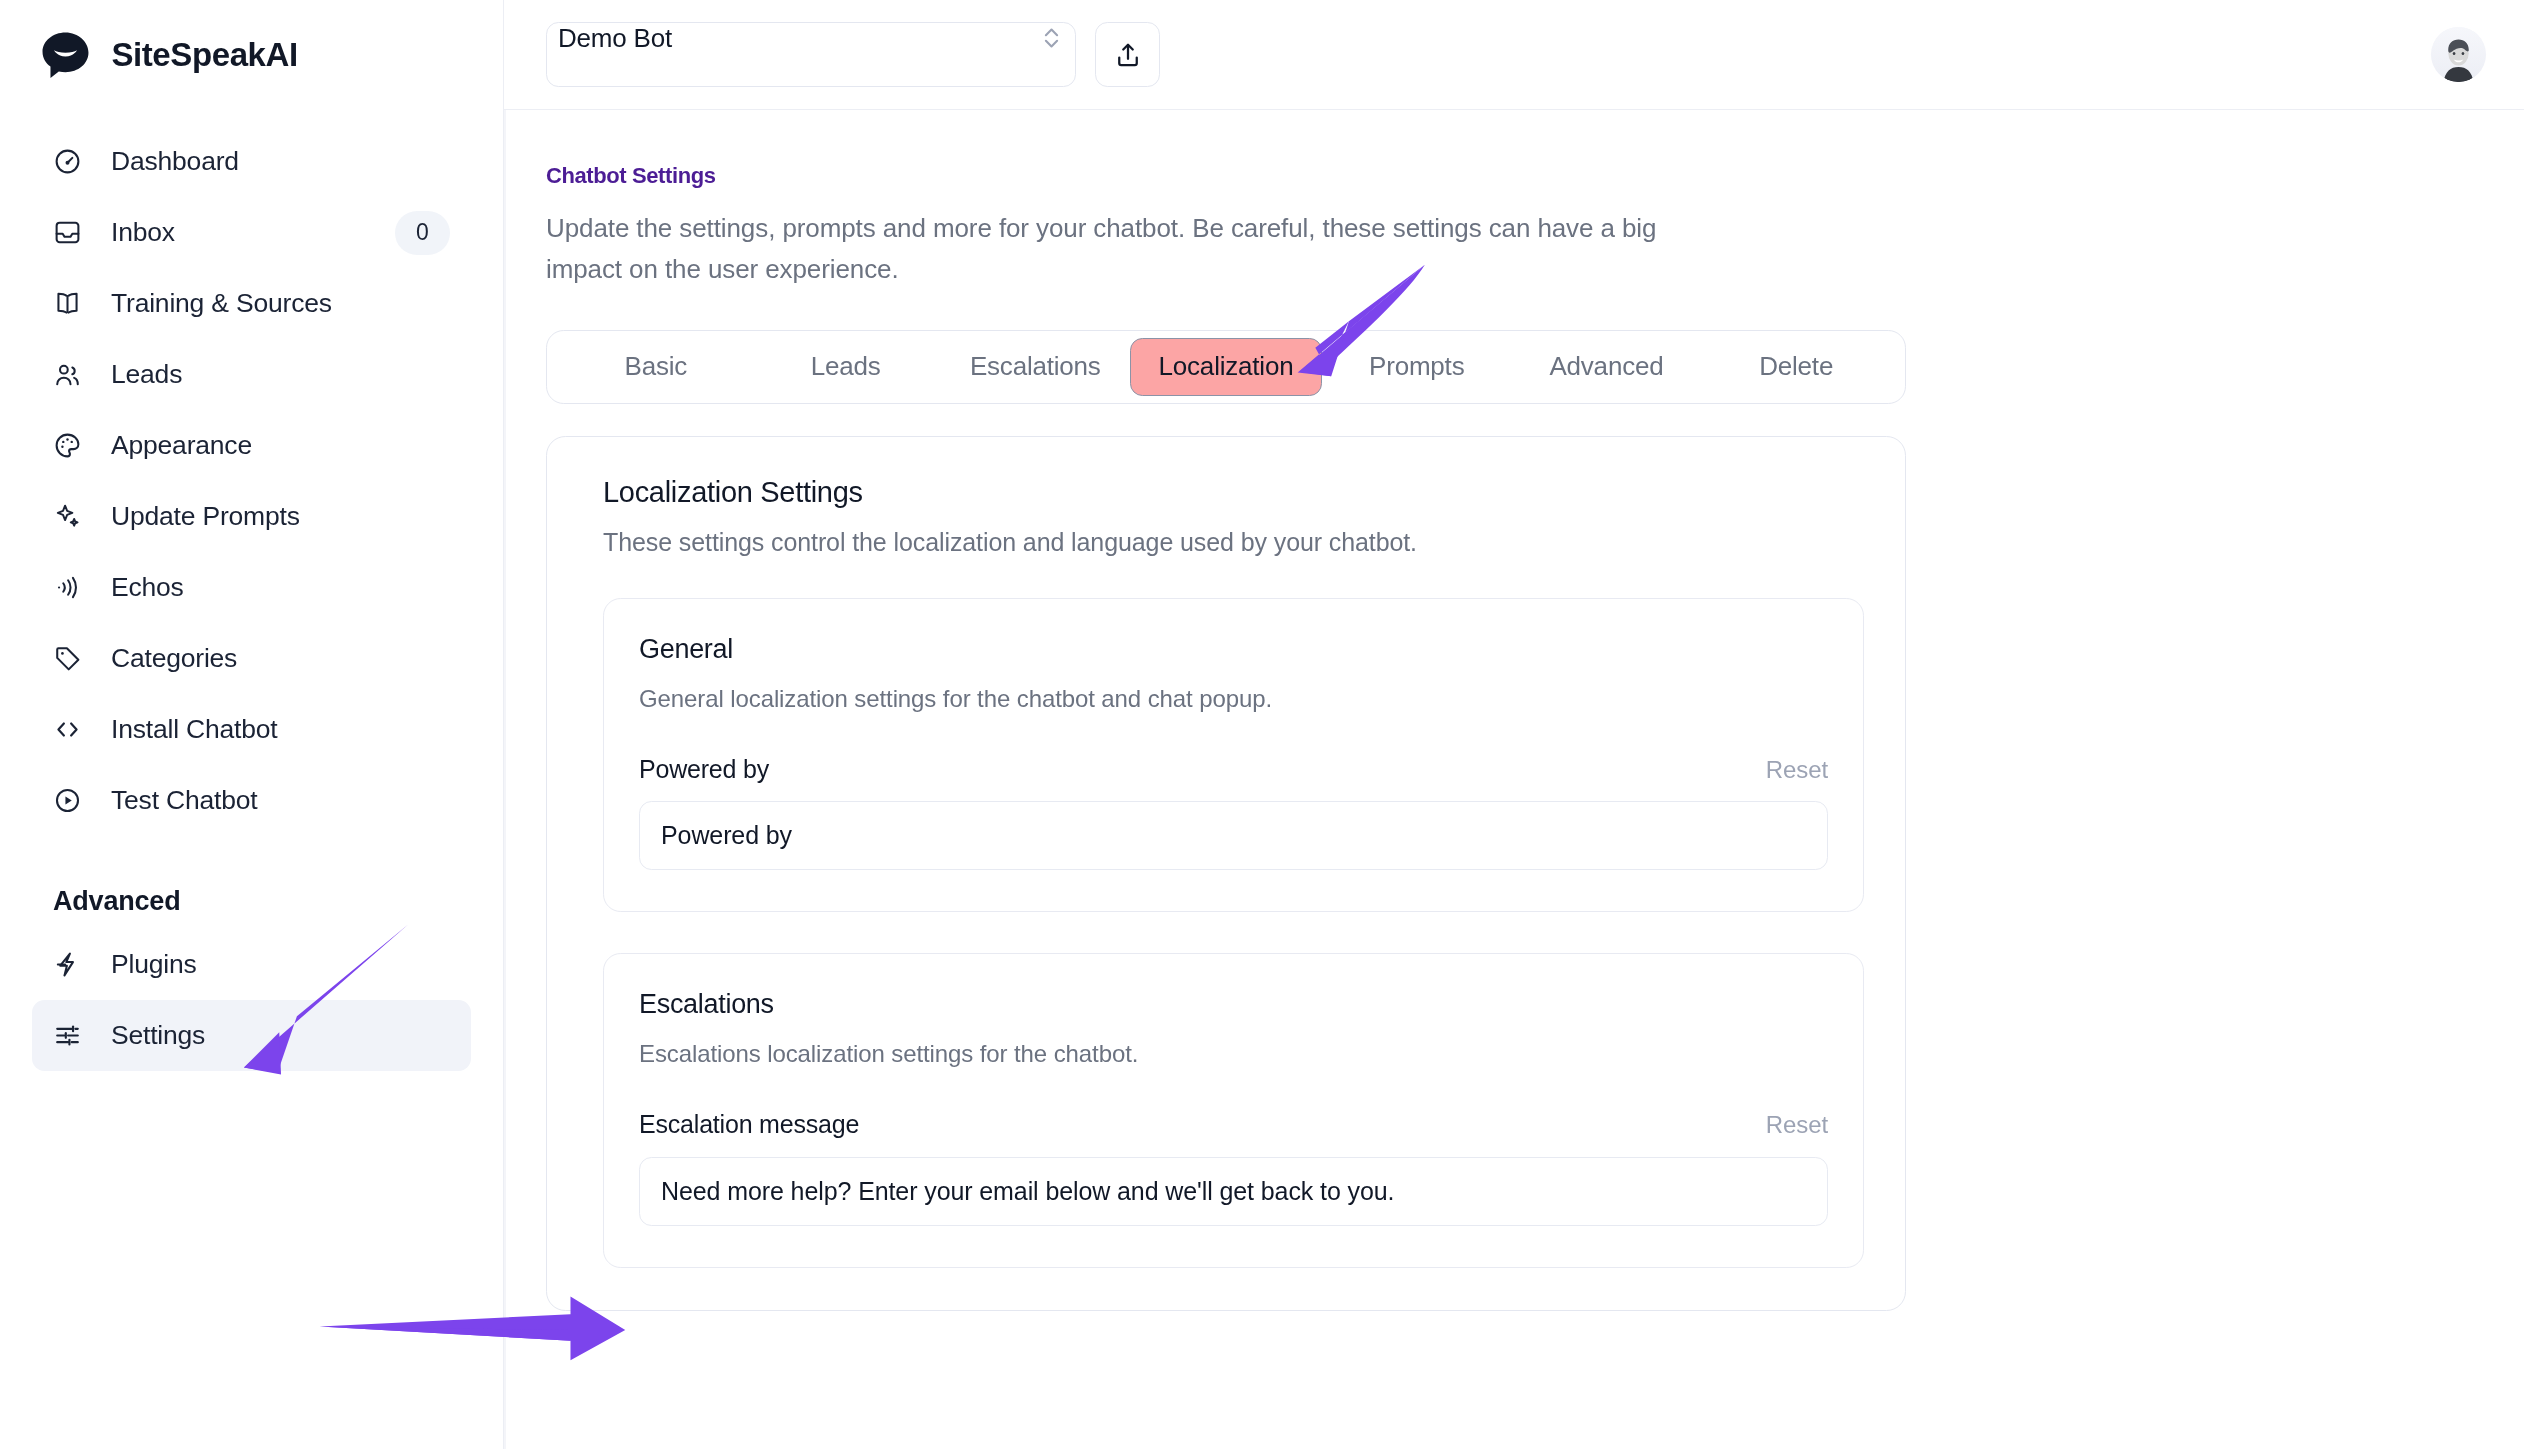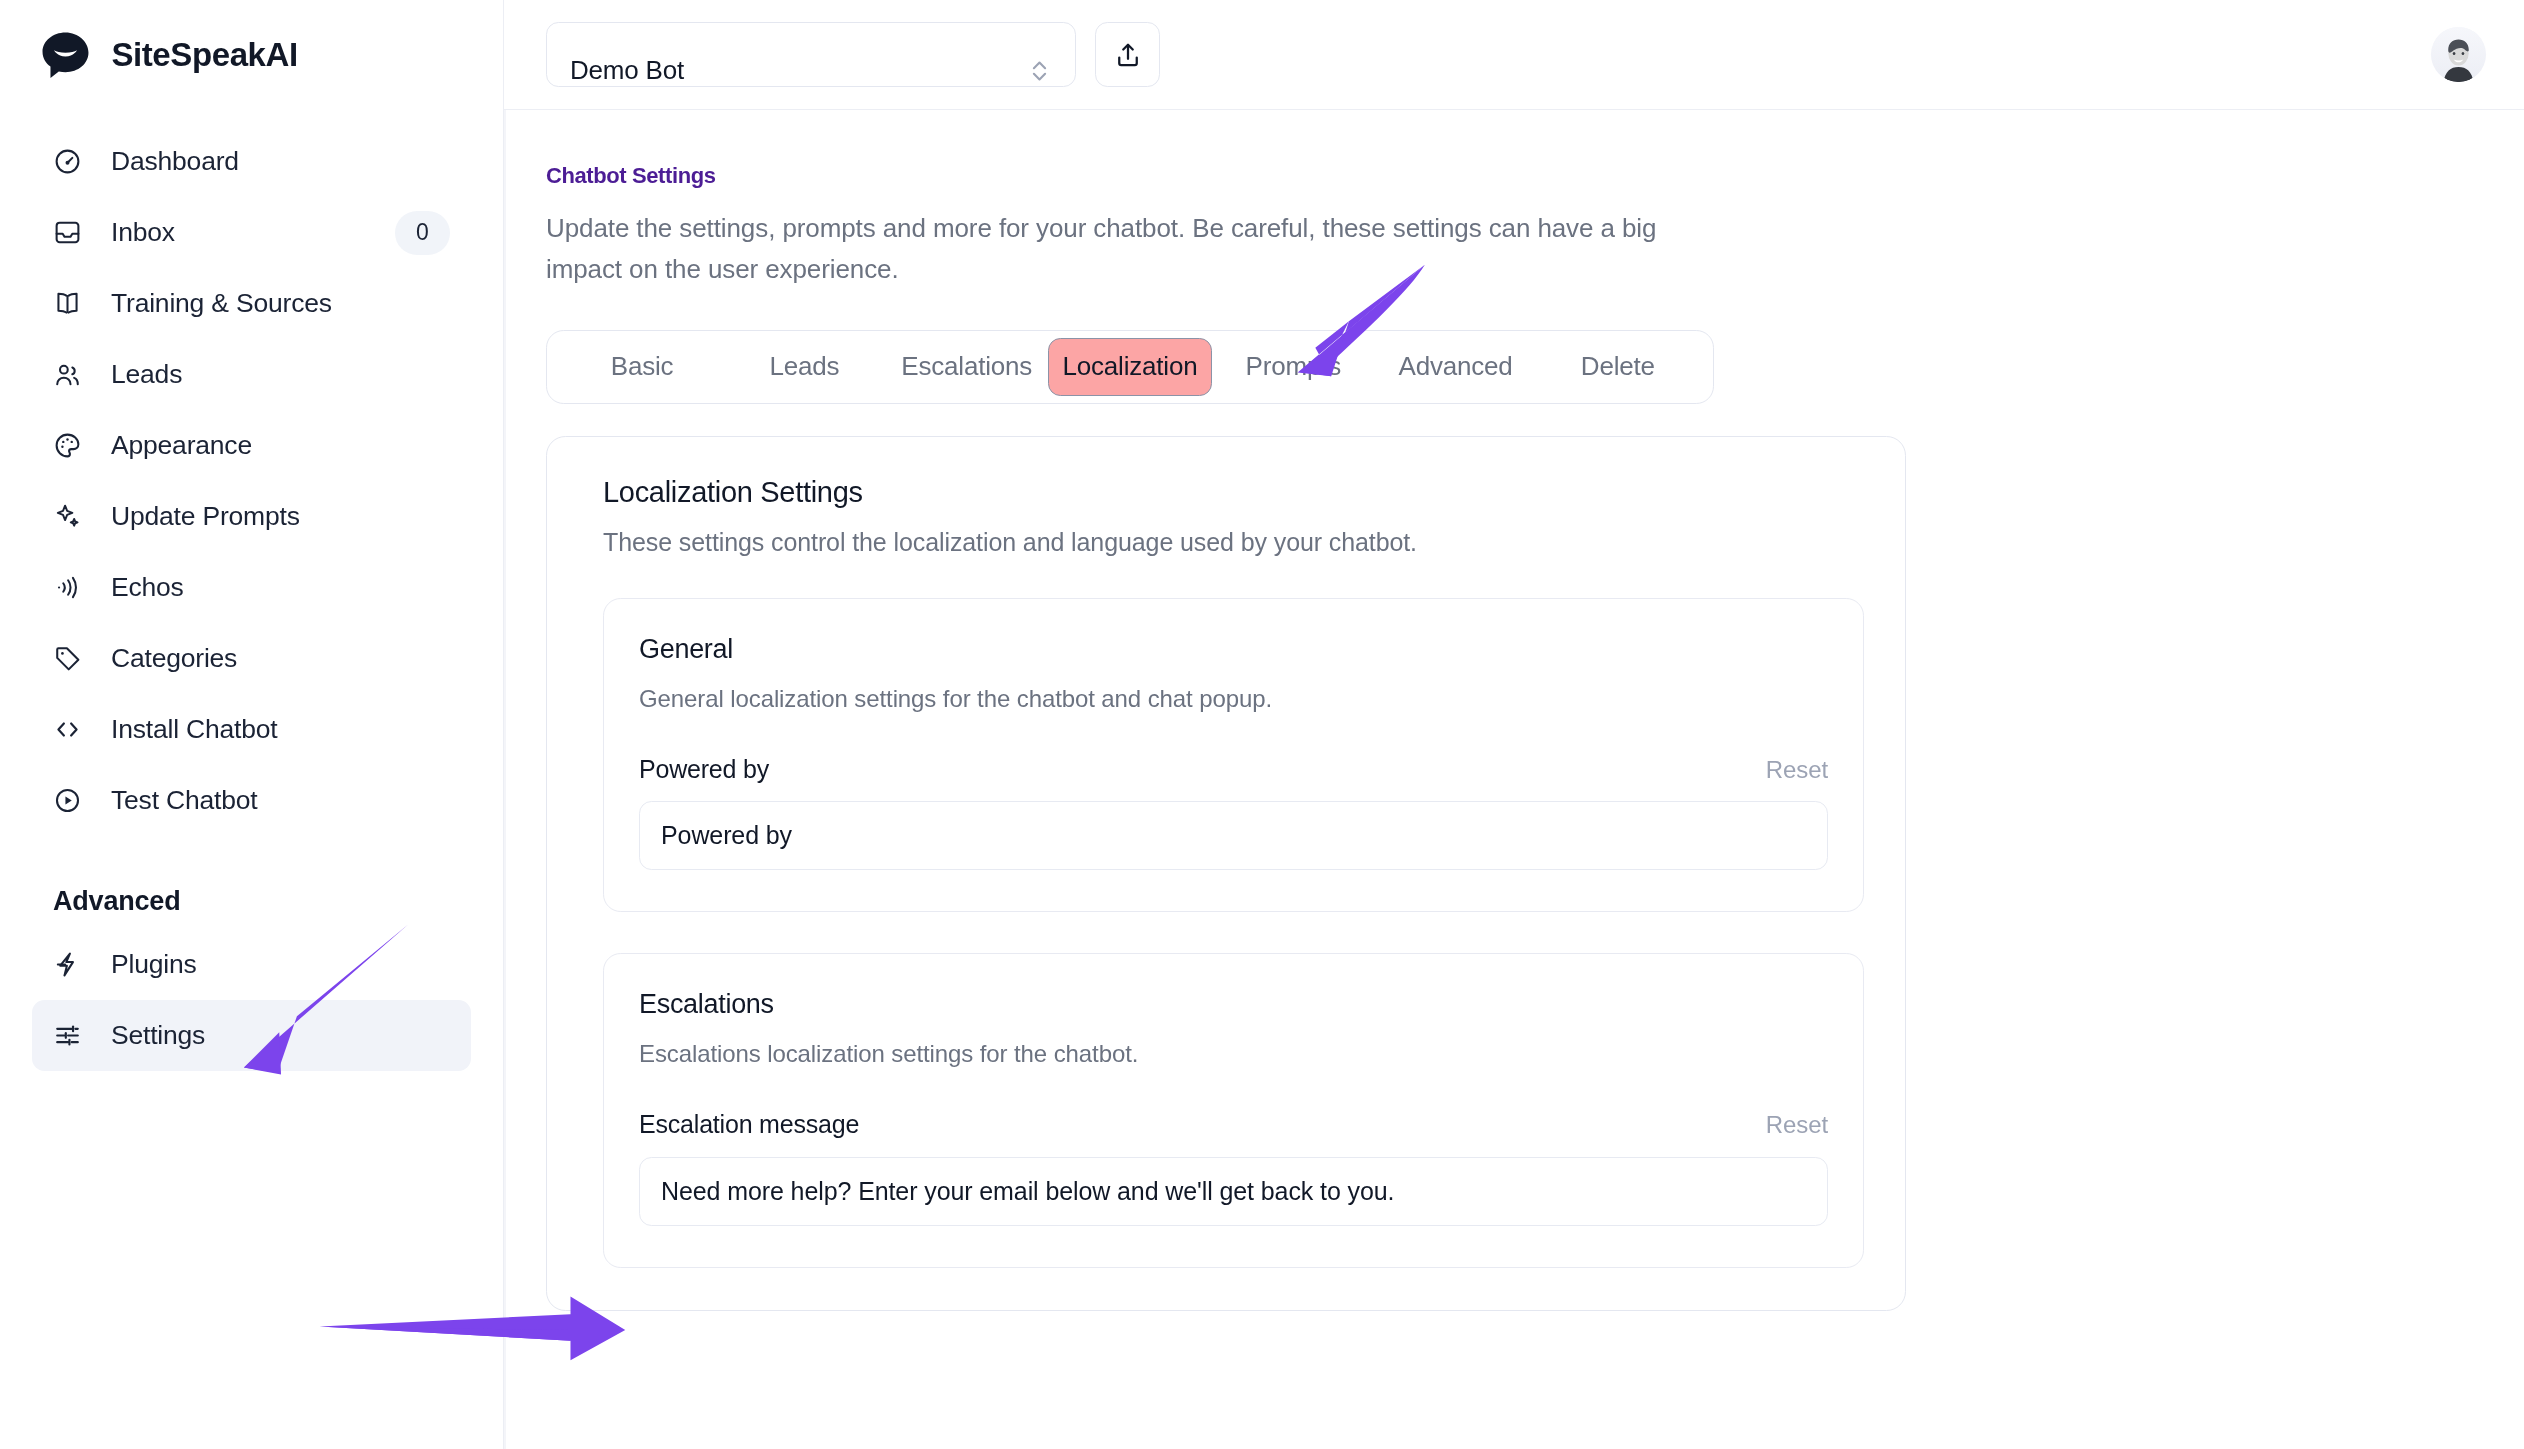--- a/index.html
+++ b/index.html
@@ -117,22 +117,22 @@
     gap: 19.4px;
   }
 
   .bot-select {
     width: 530px;
     height: 65px;
     border: 1.8px solid #e4e7f0;
     border-radius: 12.4px;
     background: #fff;
     display: flex;
-    align-items: flex-end;
-    padding: 0 23px;
+    align-items: flex-start;
+    padding: 0 11px;
     cursor: pointer;
   }
   .bot-select-label {
     font-size: 26px;
     color: #111827;
     letter-spacing: -0.2px;
   }
   .bot-select-caret {
     margin-left: auto;
     width: 25px; height: 30px;
@@ -198,21 +198,21 @@
     font-size: 26px;
     line-height: 1.55;
     color: #6b7280;
     max-width: 1149px;
     letter-spacing: -0.1px;
   }
 
   
   .tabs {
     margin-top: 41px;
-    width: 1168px;
+    width: 1360px;
     height: 74px;
     border: 1.8px solid #e4e7f0;
     border-radius: 17.7px;
     background: #fff;
     display: flex;
     align-items: center;
     padding: 0 14px;
     position: relative;
   }
   .tab {

